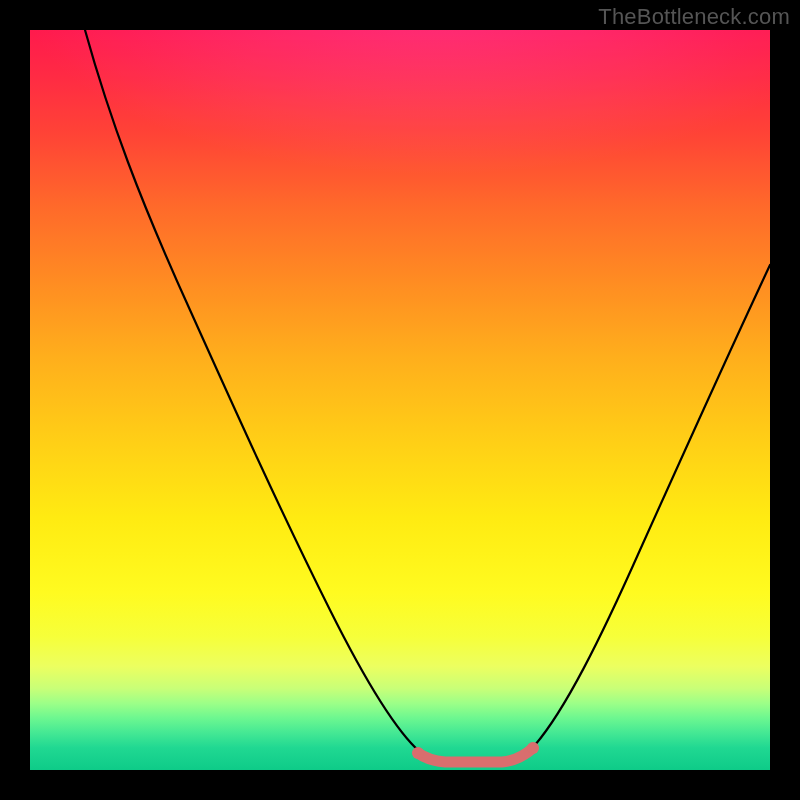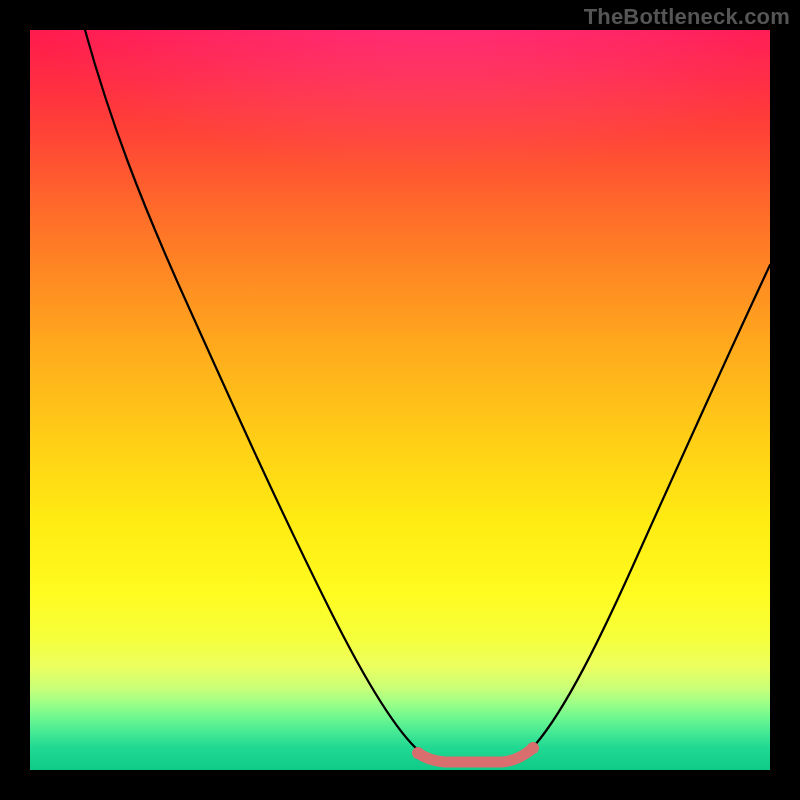--- a/index.html
+++ b/index.html
@@ -64,21 +64,20 @@
     mix-blend-mode: screen;
   }
   .watermark {
     position: absolute;
     top: 4px;
     right: 10px;
     color: #555;
     font-size: 22px;
     letter-spacing: 0.2px;
     user-select: none;
-    font-weight: bold;
   }
   svg.curve-layer {
     position: absolute;
     left: 30px;
     top: 30px;
     width: 740px;
     height: 740px;
     overflow: visible;
   }
 </style>

